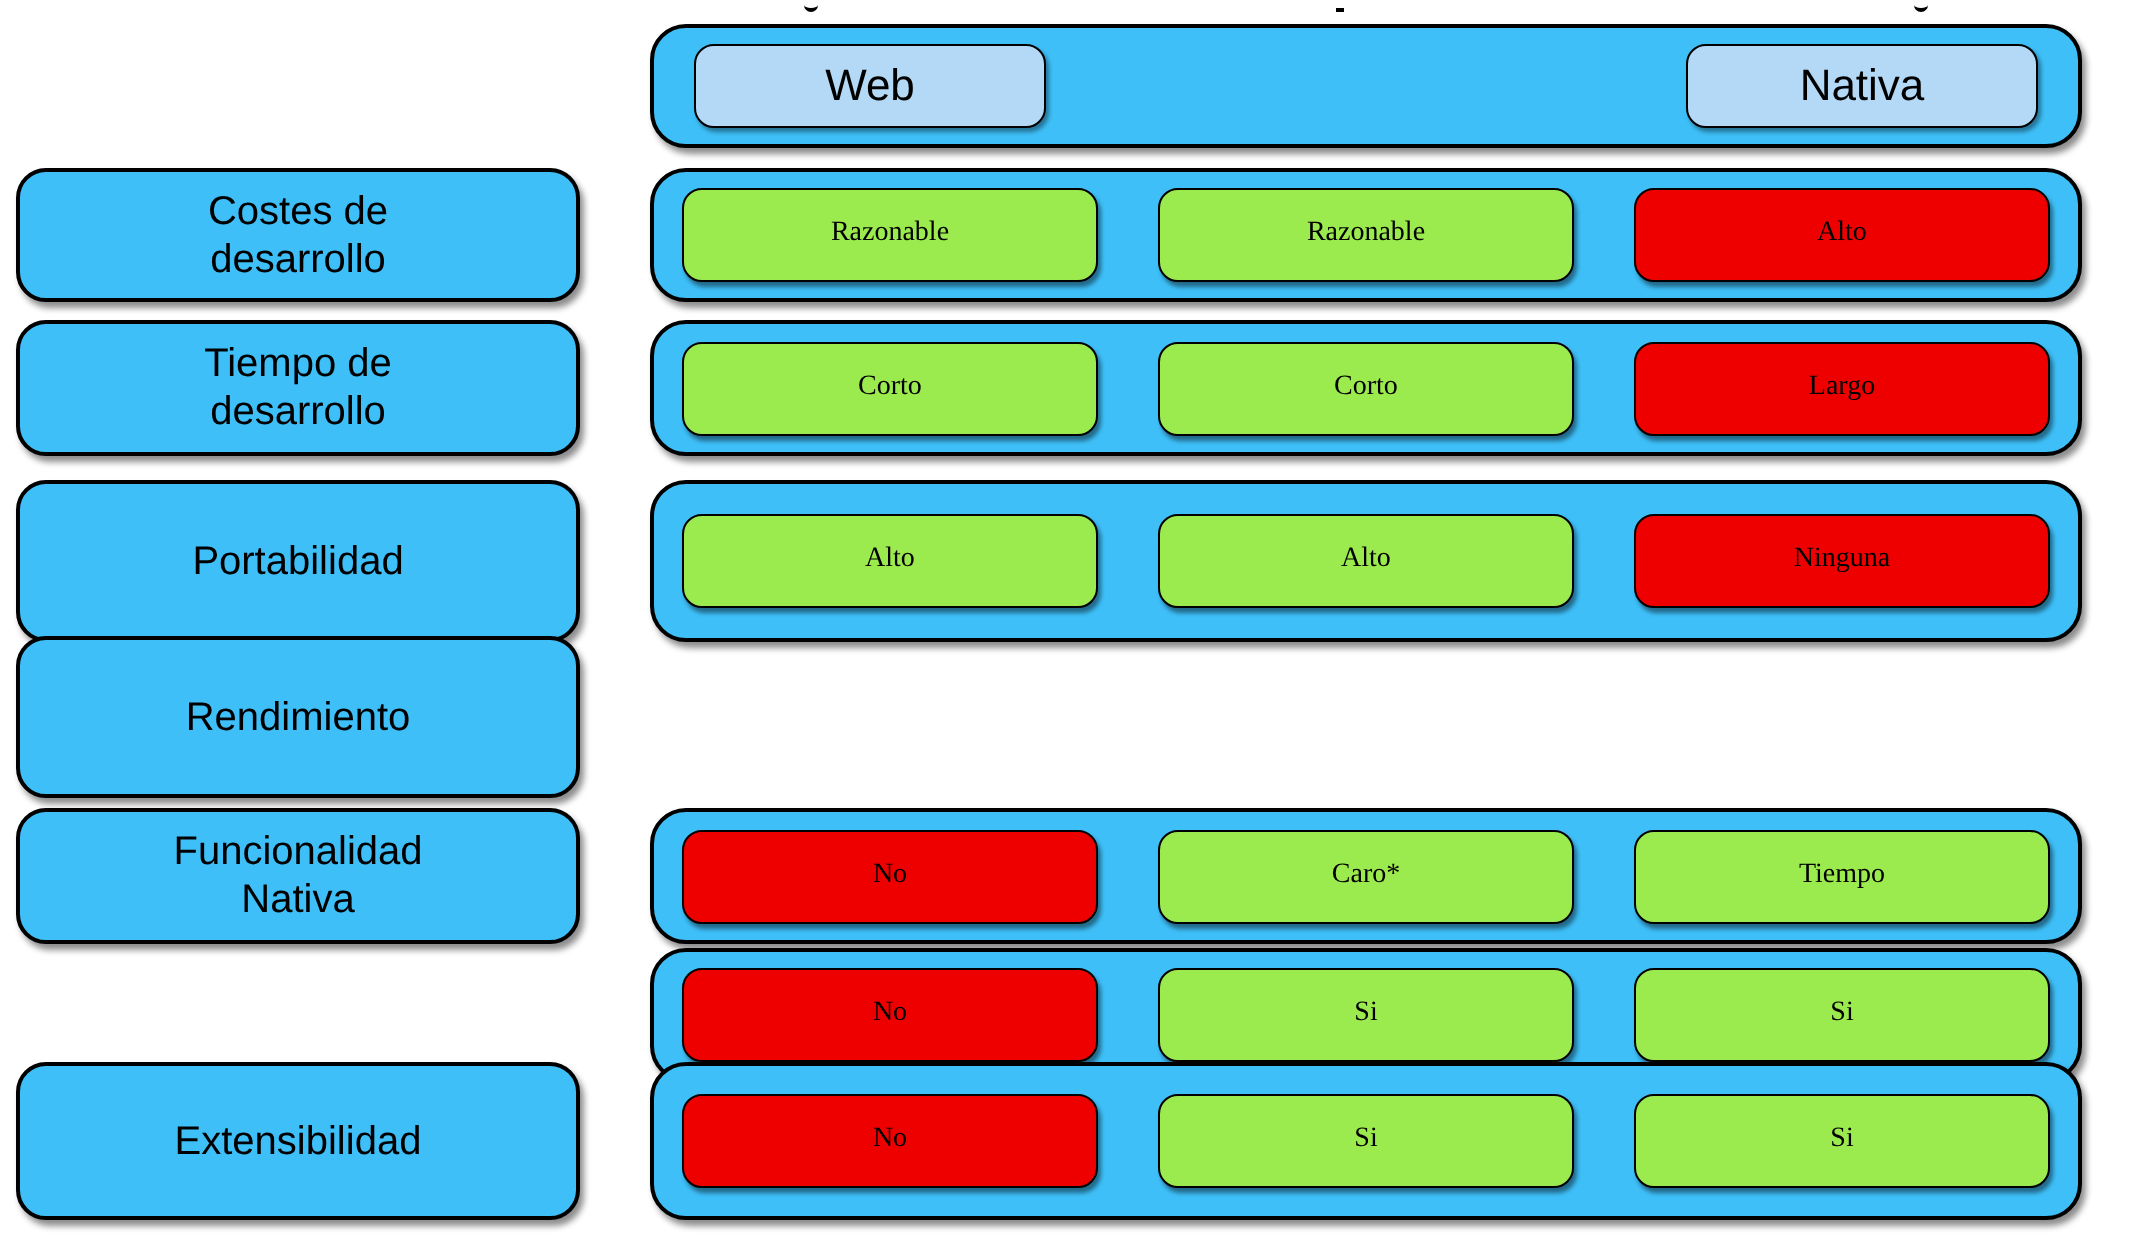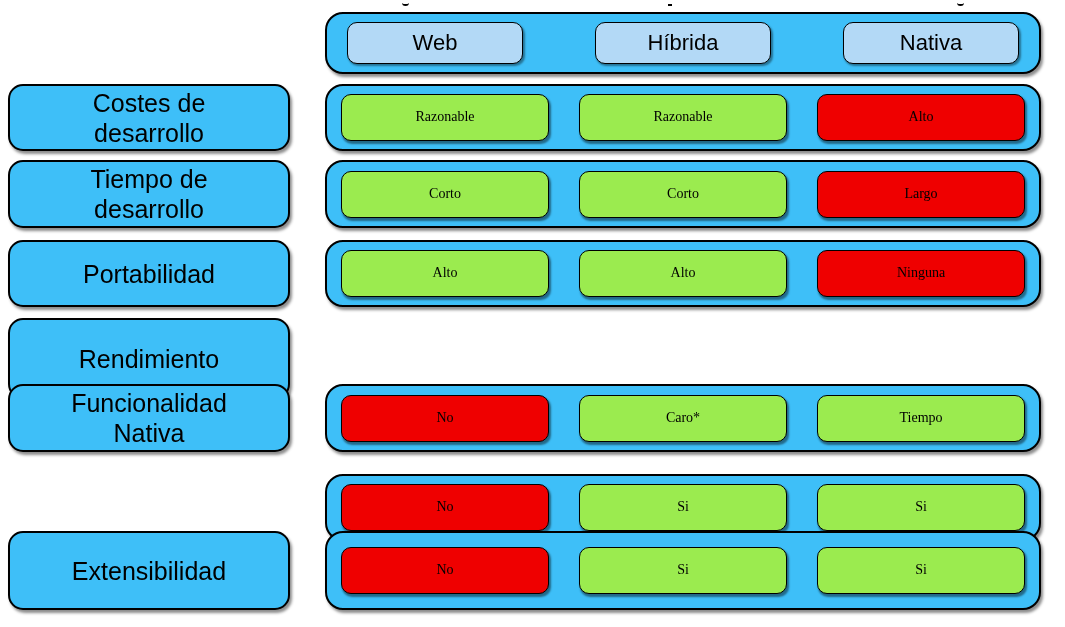--- a/index.html
+++ b/index.html
@@ -72,21 +72,21 @@
     bottom: 0;
     background: #3EBFF8;
     border: 2px solid #000;
     border-radius: 15px;
     box-sizing: border-box;
     box-shadow: 2px 3px 3px rgba(0,0,0,0.45);
     display: flex;
     align-items: center;
     justify-content: center;
     text-align: center;
-    font-size: 25px;
+    font-size: 20px;
     line-height: 1.2;
     color: #000;
     white-space: pre-line;
   }
   .row-body {
     position: absolute;
     left: 325px;
     width: 716px;
     top: 0;
     bottom: 0;
@@ -125,21 +125,20 @@
 <body>
 
 <div class="canvas">
 
   <div class="frag" style="left:402px;"></div>
   <div class="frag" style="left:668px; width:4px; border-radius:0;"></div>
   <div class="frag" style="left:957px;"></div>
 
   <div class="header-box">
     <div class="header-pill">Web</div>
-    <div class="header-pill">Híbrida</div>
     <div class="header-pill">Nativa</div>
   </div>
 
   <div class="row" style="top:84px; height:67px;">
     <div class="row-label">Costes de
 desarrollo</div>
     <div class="row-body">
       <div class="pill" data-status="green">Razonable</div>
       <div class="pill" data-status="green">Razonable</div>
       <div class="pill" data-status="red">Alto</div>
@@ -149,34 +148,34 @@
   <div class="row" style="top:160px; height:68px;">
     <div class="row-label">Tiempo de
 desarrollo</div>
     <div class="row-body">
       <div class="pill" data-status="green">Corto</div>
       <div class="pill" data-status="green">Corto</div>
       <div class="pill" data-status="red">Largo</div>
     </div>
   </div>
 
-  <div class="row" style="top:240px; height:67px;">
+  <div class="row" style="top:240px; height:81px;">
     <div class="row-label">Portabilidad</div>
     <div class="row-body">
       <div class="pill" data-status="green">Alto</div>
       <div class="pill" data-status="green">Alto</div>
       <div class="pill" data-status="red">Ninguna</div>
     </div>
   </div>
 
   <div class="row" style="top:318px; height:81px;">
     <div class="row-label">Rendimiento</div>
   </div>
 
-  <div class="row" style="top:384px; height:68px;">
+  <div class="row" style="top:404px; height:68px;">
     <div class="row-label">Funcionalidad
 Nativa</div>
     <div class="row-body">
       <div class="pill" data-status="red">No</div>
       <div class="pill" data-status="green">Caro*</div>
       <div class="pill" data-status="green">Tiempo</div>
     </div>
   </div>
 
   <div class="row" style="top:474px; height:67px;">

